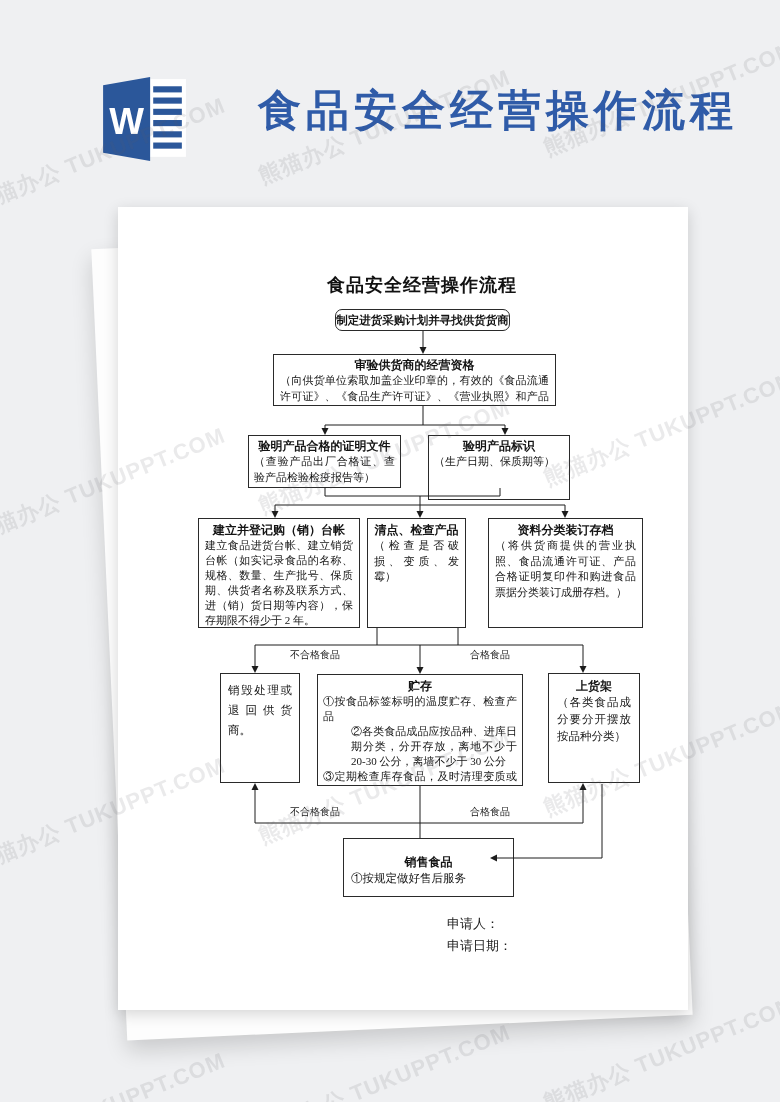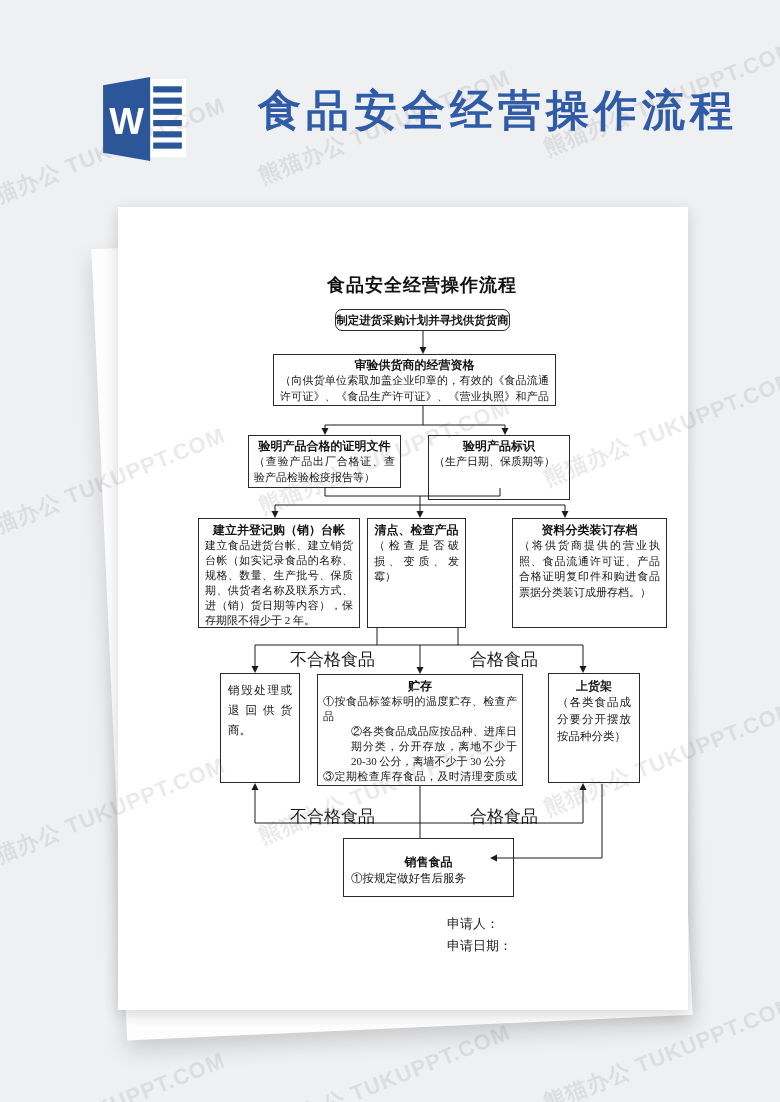--- a/index.html
+++ b/index.html
@@ -34,21 +34,21 @@
   }
   
   .fbox{
     position:absolute;border:1px solid #2a2a2a;background:#fff;
     color:#141414;box-sizing:border-box;overflow:hidden;
   }
   .bt{font-weight:bold;text-align:center;font-size:12px;line-height:16px;}
   .bb{font-size:11px;line-height:15.5px;text-align:justify;}
   .connector-svg{position:absolute;left:0;top:0;z-index:3;}
   .flow-label{
-    position:absolute;font-size:17px;color:#1a1a1a;white-space:nowrap;z-index:4;font-family:Liberation Serif, serif;
+    position:absolute;font-size:10px;color:#1a1a1a;white-space:nowrap;z-index:4;font-family:Liberation Serif, serif;
   }
   .footer-lines{
     position:absolute;left:329px;top:706px;font-size:13px;line-height:22px;color:#1c1c1c;
   }
   
   .wm-layer{position:absolute;inset:0;z-index:6;pointer-events:none;overflow:hidden;}
   .wm{
     position:absolute;transform:rotate(-22deg);
     font-family:"Liberation Sans",sans-serif;font-weight:bold;
     font-size:22px;letter-spacing:1px;color:rgba(95,95,102,0.13);white-space:nowrap;
@@ -146,21 +146,21 @@
   <div class="fbox" style="left:80px;top:311px;width:162px;height:110px;padding:3px 6px;">
     <div class="bt">建立并登记购（销）台帐</div>
     <div class="bb" style="line-height:15px;">建立食品进货台帐、建立销货台帐（如实记录食品的名称、规格、数量、生产批号、保质期、供货者名称及联系方式、进（销）货日期等内容），保存期限不得少于 2 年。</div>
   </div>
 
   <div class="fbox" style="left:249px;top:311px;width:99px;height:110px;padding:3px 6px;">
     <div class="bt">清点、检查产品</div>
     <div class="bb">（检查是否破损、变质、发霉）</div>
   </div>
 
-  <div class="fbox" style="left:370px;top:311px;width:155px;height:110px;padding:3px 6px;margin-left:24px;">
+  <div class="fbox" style="left:370px;top:311px;width:155px;height:110px;padding:3px 6px;">
     <div class="bt">资料分类装订存档</div>
     <div class="bb">（将供货商提供的营业执照、食品流通许可证、产品合格证明复印件和购进食品票据分类装订成册存档。）</div>
   </div>
 
   <div class="fbox" style="left:102px;top:466px;width:80px;height:110px;padding:6px 7px;">
     <div class="bb" style="font-size:11.5px;line-height:20px;">销毁处理或退回供货商。</div>
   </div>
 
   <div class="fbox" style="left:199px;top:467px;width:206px;height:112px;padding:3px 5px;">
     <div class="bt">贮存</div>

